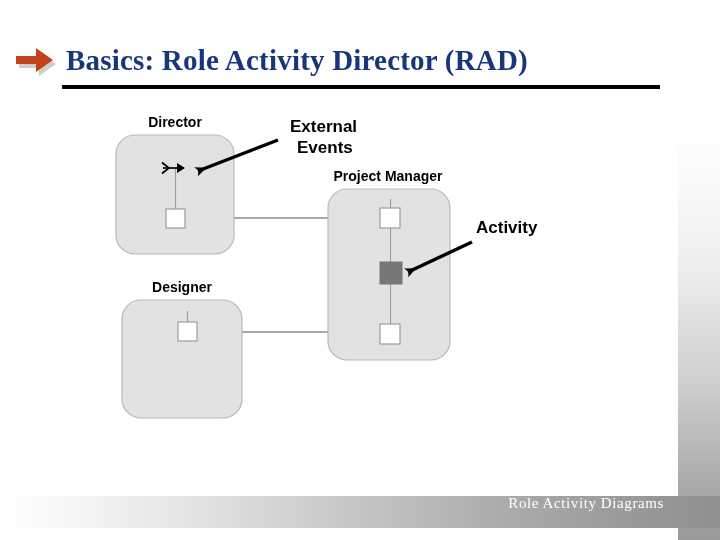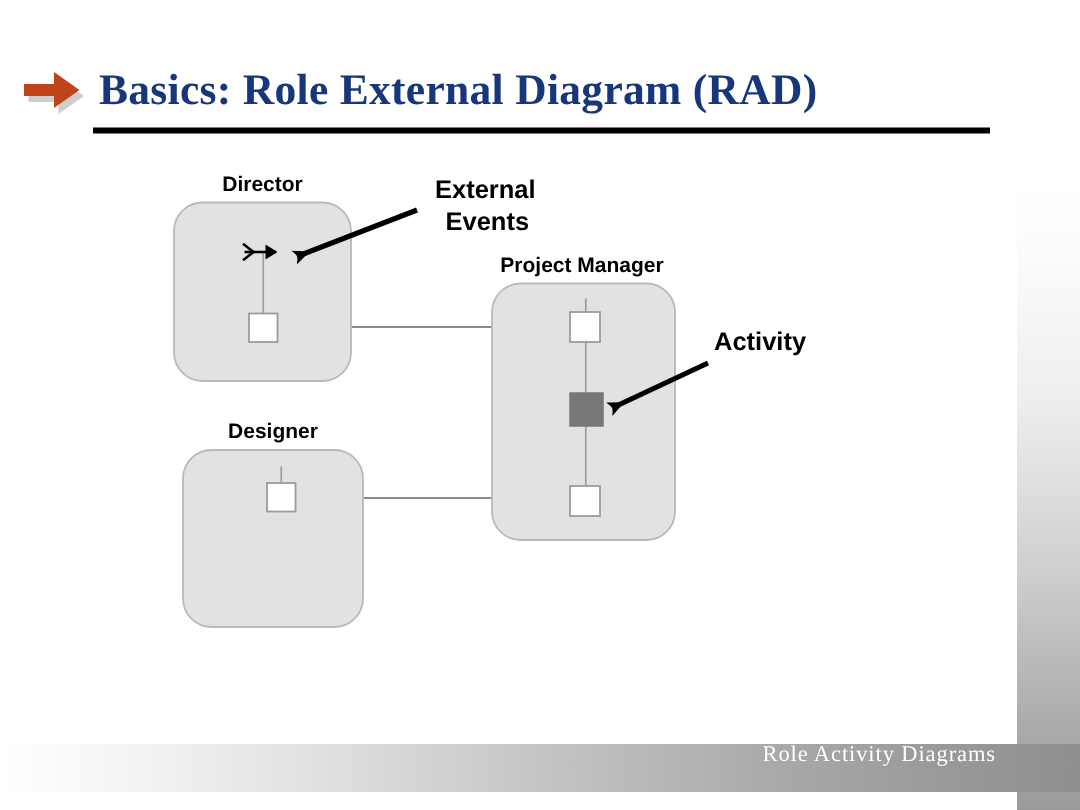--- a/index.html
+++ b/index.html
@@ -107,21 +107,21 @@
 
   <div class="title-arrow">
     <svg width="46" height="34" viewBox="0 0 46 34">
       <g transform="translate(3,3)">
         <path d="M0 11 L20 11 L20 3 L37 15 L20 27 L20 19 L0 19 Z" fill="#a6a6a6" opacity="0.55"></path>
       </g>
       <path d="M0 10 L20 10 L20 2 L37 14 L20 26 L20 18 L0 18 Z" fill="#c0441a"></path>
     </svg>
   </div>
 
-  <div class="title-text">Basics: Role External Diagram (RAD)</div>
+  <div class="title-text">Basics: Role Activity Director (RAD)</div>
 
   <div class="title-rule"></div>
 
   <div class="diagram">
     <svg width="680" height="350" viewBox="0 0 680 350" xmlns="http://www.w3.org/2000/svg">
       <defs>
         <marker id="annotArrow" markerWidth="11" markerHeight="11" refX="9" refY="5.5" orient="auto" markerUnits="userSpaceOnUse">
           <path d="M0,5.5 L11,0.6 L8.5,5.5 L11,10.4 Z" fill="#000000"></path>
         </marker>
       </defs>

